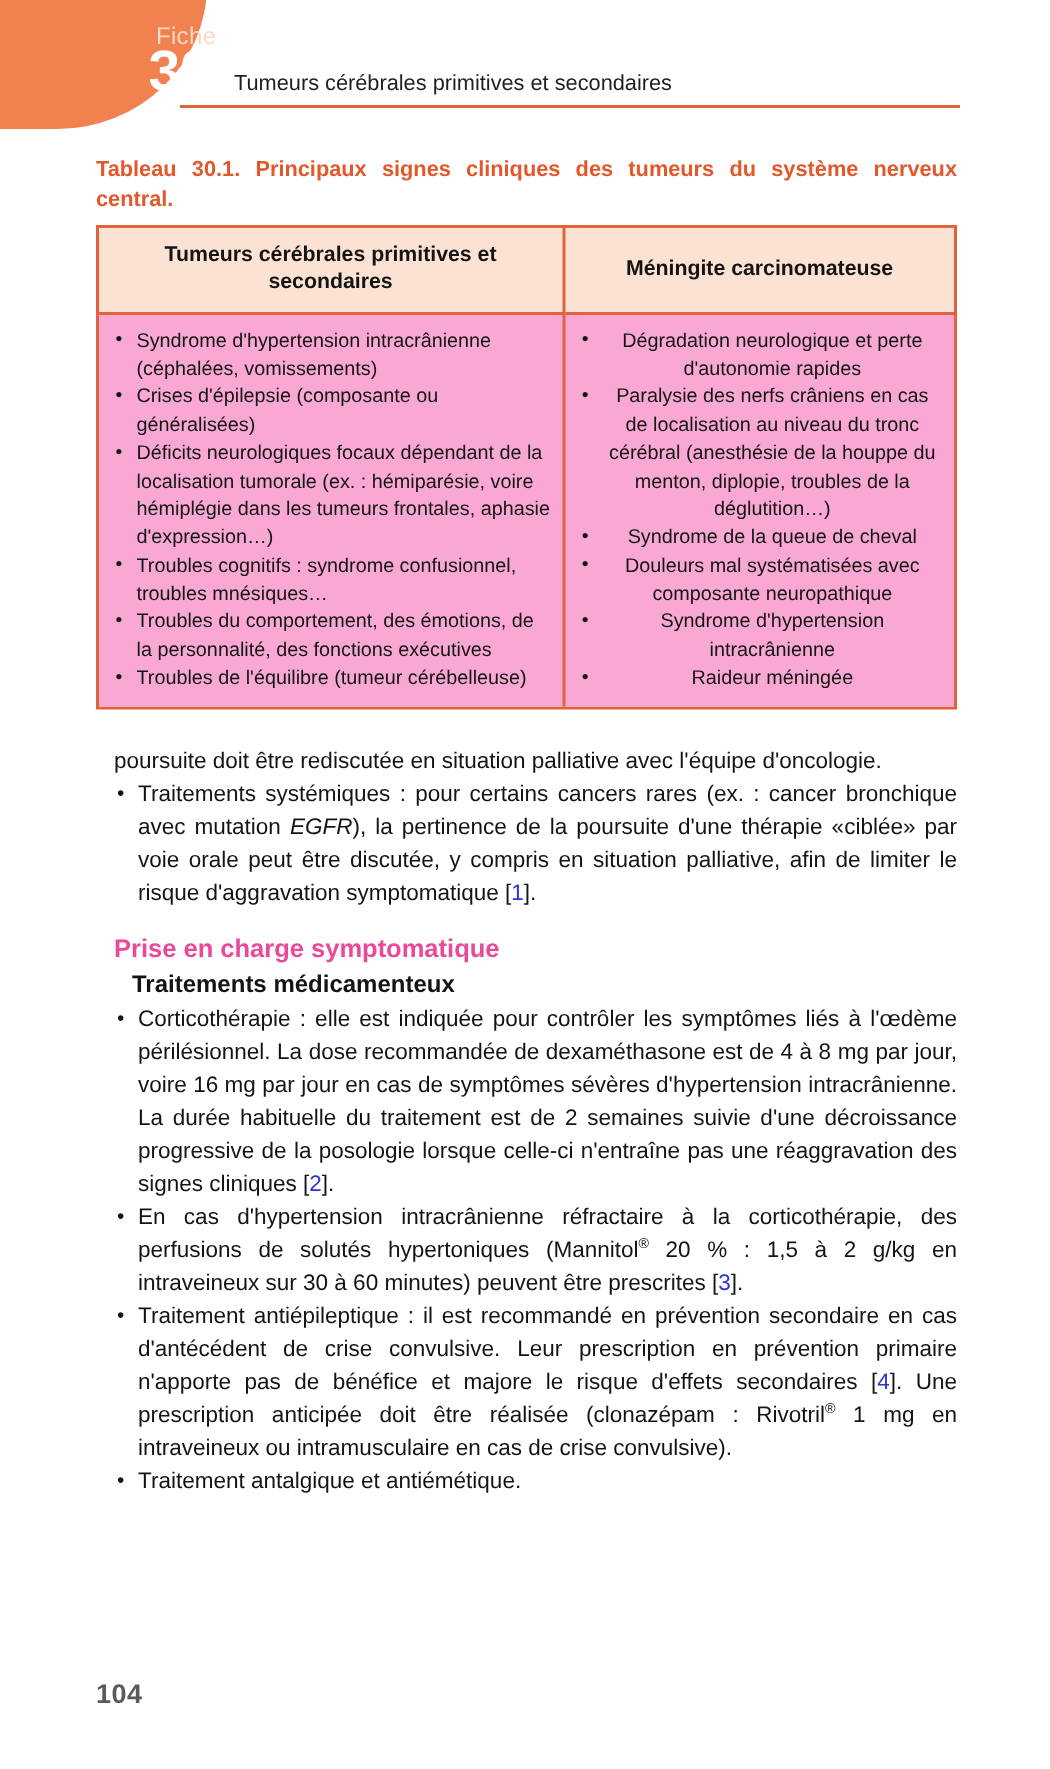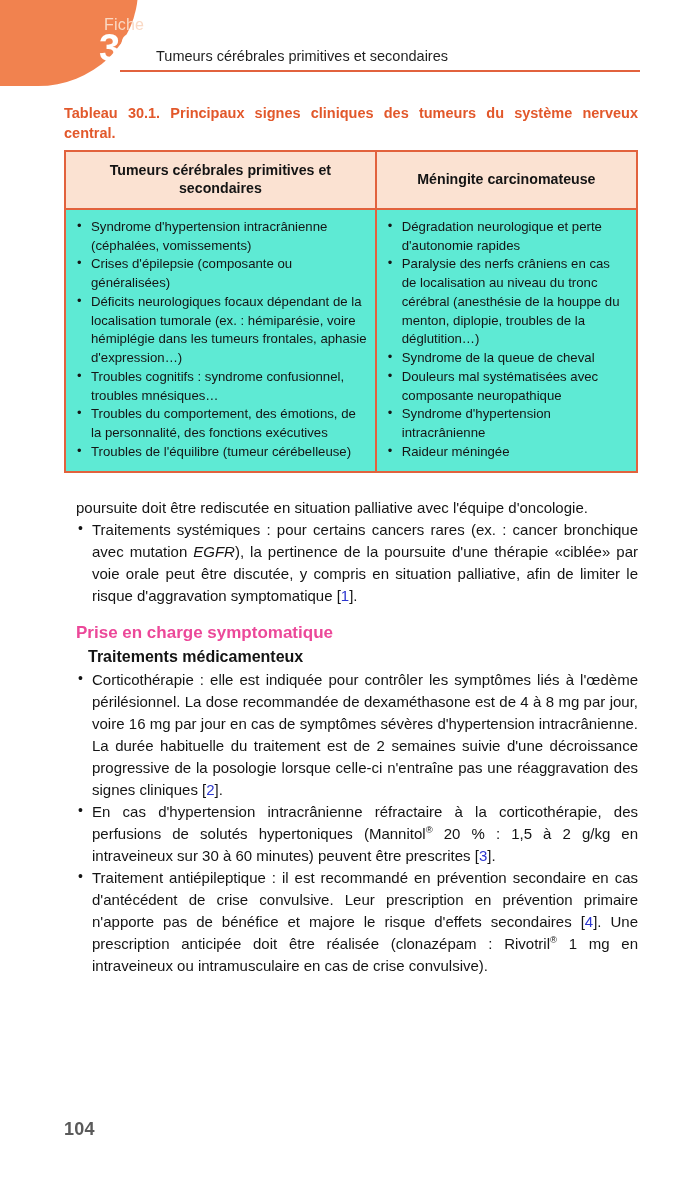--- a/index.html
+++ b/index.html
@@ -110,23 +110,23 @@
     padding: 9px 8px 10px 8px;
     line-height: 1.3;
     text-align: center;
     vertical-align: middle;
   }
   #clinical-signs-table th:last-child { border-right: none; }
   #clinical-signs-table td {
     border-right: 2px solid #E2623D;
     vertical-align: top;
     padding: 8px 8px 10px 6px;
-    background: #5eead4;
-  }
-  #clinical-signs-table td:last-child { border-right: none; }
+    background: #f9a8d4;
+  }
+  #clinical-signs-table td:last-child { border-right: none; text-align: center; }
   #clinical-signs-table ul {
     margin: 0;
     padding: 0 0 0 17px;
     list-style: none;
   }
   #clinical-signs-table li {
     position: relative;
     font-size: 13.2px;
     line-height: 1.42;
     color: #151515;
@@ -276,16 +276,17 @@
   <h2 class="section-orange">Prise en charge symptomatique</h2>
   <h3 class="section-black">Traitements médicamenteux</h3>
 
   <ul class="body-list">
     <li><span>Corticothérapie : elle est indiquée pour contrôler les symptômes liés à l'œdème périlésionnel. La dose recommandée de dexaméthasone est de 4 à 8 mg par jour, voire 16 mg par jour en cas de symptômes sévères d'hypertension intracrânienne. La durée habituelle du traitement est de 2 semaines suivie d'une décroissance progressive de la posologie lorsque celle-ci n'entraîne pas une réaggravation des signes cliniques [</span><span class="ref">2</span><span>].</span></li>
 
     <li><span>En cas d'hypertension intracrânienne réfractaire à la corticothérapie, des perfusions de solutés hypertoniques (Mannitol</span><span class="sup">®</span><span> 20 % : 1,5 à 2 g/kg en intraveineux sur 30 à 60 minutes) peuvent être prescrites [</span><span class="ref">3</span><span>].</span></li>
 
     <li><span>Traitement antiépileptique : il est recommandé en prévention secondaire en cas d'antécédent de crise convulsive. Leur prescription en prévention primaire n'apporte pas de bénéfice et majore le risque d'effets secondaires [</span><span class="ref">4</span><span>]. Une prescription anticipée doit être réalisée (clonazépam : Rivotril</span><span class="sup">®</span><span> 1 mg en intraveineux ou intramusculaire en cas de crise convulsive).</span></li>
 
+    <li>Traitement antalgique et antiémétique.</li>
   </ul>
 </div>
 
 <div id="page-number">104</div>
 
 </body></html>

